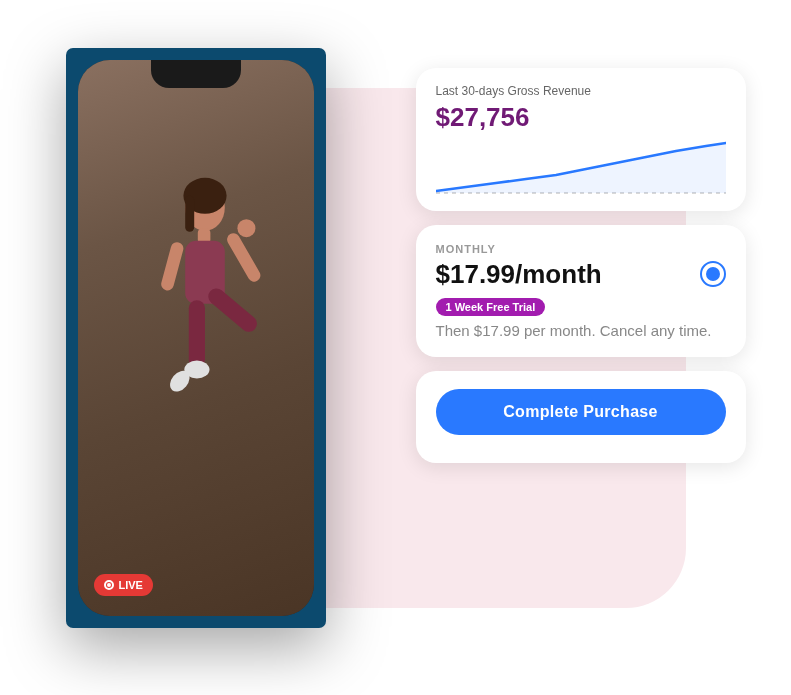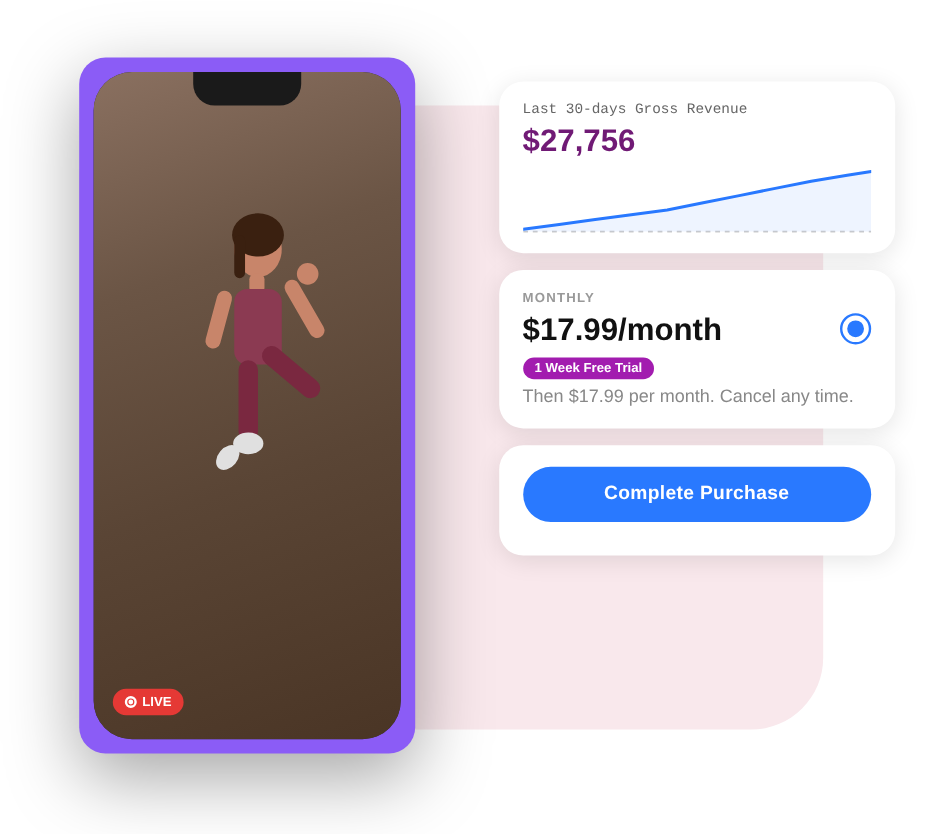--- a/index.html
+++ b/index.html
@@ -30,24 +30,24 @@
       height: 520px;
       background: #f9e8ec;
       border-radius: 60px;
     }
 
     
     .phone {
       position: absolute;
       top: 20px;
       left: 30px;
-      width: 280px;
+      width: 260px;
       height: 580px;
-      background: #8b5cf6;
-      border-radius: 22px;
+      background: #0c4a6e;
+      border-radius: 7px;
       padding: 12px;
       box-shadow: 0 20px 60px rgba(0,0,0,0.35);
       z-index: 10;
     }
 
     .phone-inner {
       width: 100%;
       height: 100%;
       border-radius: 32px;
       overflow: hidden;
@@ -136,21 +136,20 @@
 
     
     .revenue-card {
       padding: 16px 20px 10px;
     }
 
     .revenue-label {
       font-size: 12px;
       color: #666;
       margin-bottom: 4px;
-      font-family: Liberation Mono, monospace;
     }
 
     .revenue-amount {
       font-size: 26px;
       font-weight: 700;
       color: #701a75;
       margin-bottom: 8px;
     }
 
     

